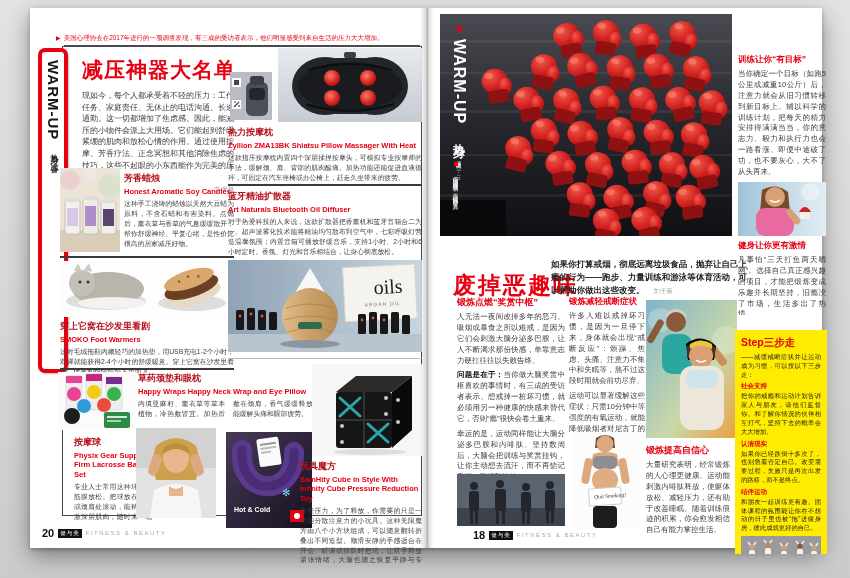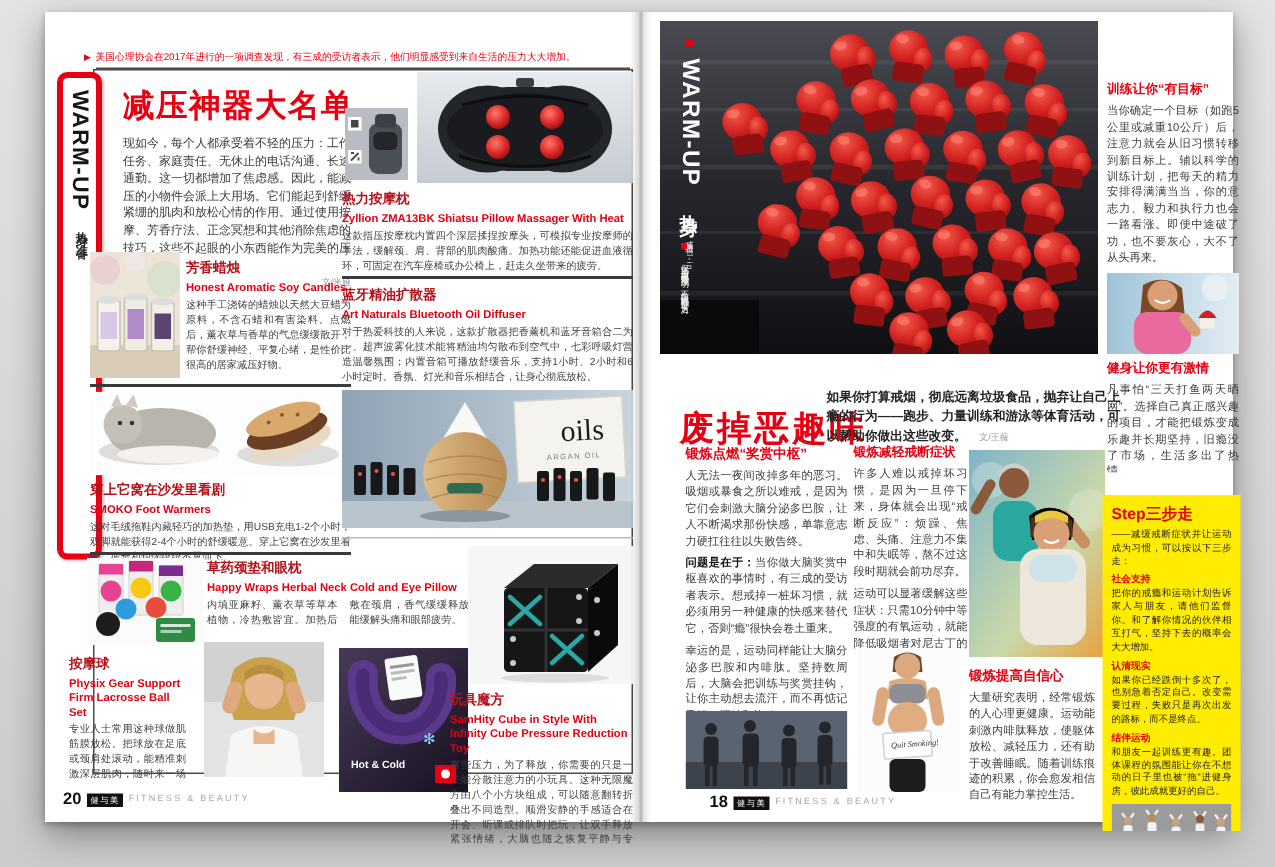--- a/index.html
+++ b/index.html
@@ -162,29 +162,29 @@
           <circle cx="56" cy="22" r="7" fill="#37b34a"></circle>
         <circle cx="26" cy="34" r="7" fill="#2d9cdb"></circle>
           <circle cx="46" cy="33" r="7" fill="#e74c3c"></circle>
         <circle cx="14" cy="44" r="8" fill="#1d1d1d"></circle>
         <rect x="46" y="40" width="26" height="16" rx="2" fill="#2e8b44"></rect>
           <rect x="49" y="44" width="20" height="2" fill="#fff" opacity=".8"></rect>
           <rect x="49" y="48" width="14" height="2" fill="#fff" opacity=".6"></rect>
       </svg>
     </div>
 
-    <section class="abs" style="left:16px;top:428px;width:78px">
+    <section class="abs" style="left:44px;top:428px;width:78px">
       <h3 class="t-cn">按摩球</h3>
       <h4 class="t-en">Physix Gear Support Firm Lacrosse Ball Set</h4>
       <p class="txt" style="height:40px">专业人士常用这种球做肌筋膜放松。把球放在足底或颈肩处滚动，能精准刺激深层肌肉，随时来一场自我按摩。</p>
     </section>
 
     <section class="abs" style="left:108px;top:364px;width:182px">
       <h3 class="t-cn">草药颈垫和眼枕</h3>
-      <h4 class="t-en">Happy Wraps Herbal Neck Cold and Eye Pillow</h4>
+      <h4 class="t-en">Happy Wraps Happy Neck Wrap and Eye Pillow</h4>
       <p class="txt twocol" style="height:26px">内填亚麻籽、薰衣草等草本植物，冷热敷皆宜。加热后敷在颈肩，香气缓缓释放，能缓解头痛和眼部疲劳。</p>
     </section>
 
     <div class="imgbox" style="left:106px;top:420px;width:80px;height:90px">
       <svg width="80" height="90" viewBox="0 0 80 90">
         <rect width="80" height="90" fill="#e3e3e3"></rect>
           <rect width="80" height="40" fill="#d2d2d2"></rect>
         <path d="M20 18 Q40 2 60 18 Q66 34 60 52 L20 52 Q14 34 20 18 Z" fill="#c9a24b"></path>
         <ellipse cx="40" cy="30" rx="13" ry="15" fill="#e8b68d"></ellipse>
         <path d="M27 26 Q40 16 53 26 L53 20 Q40 10 27 20 Z" fill="#b8903e"></path>

